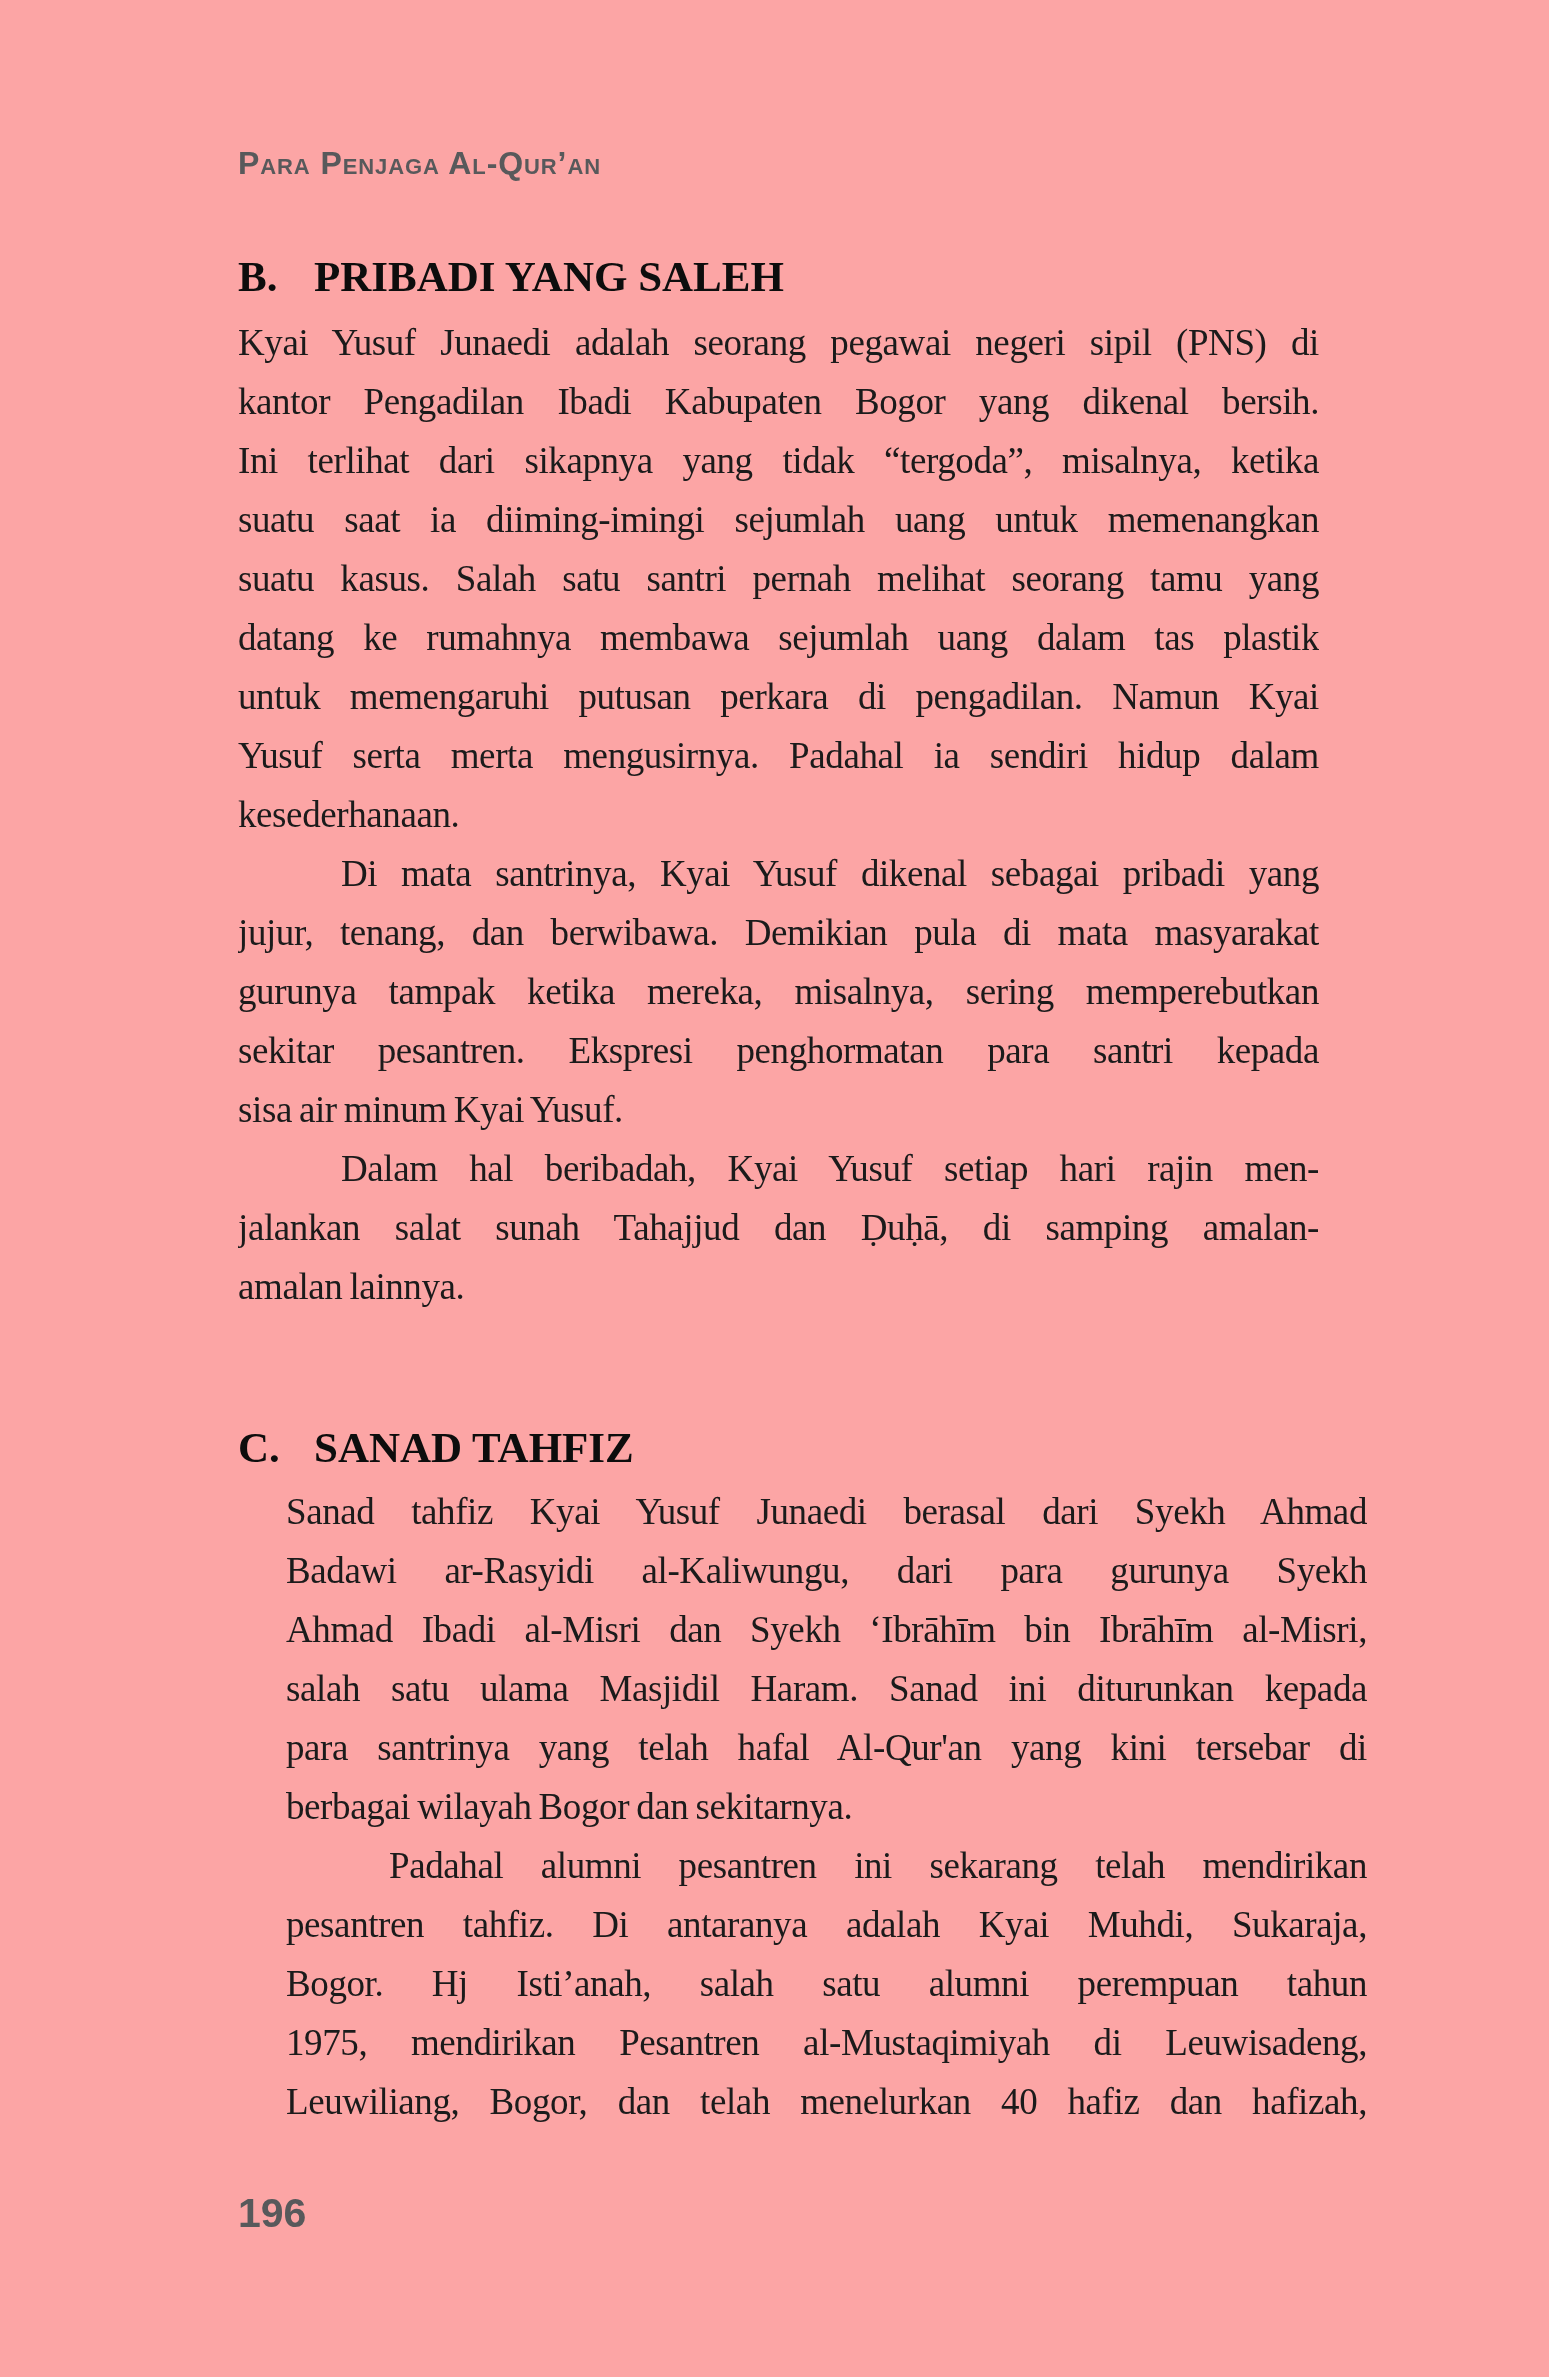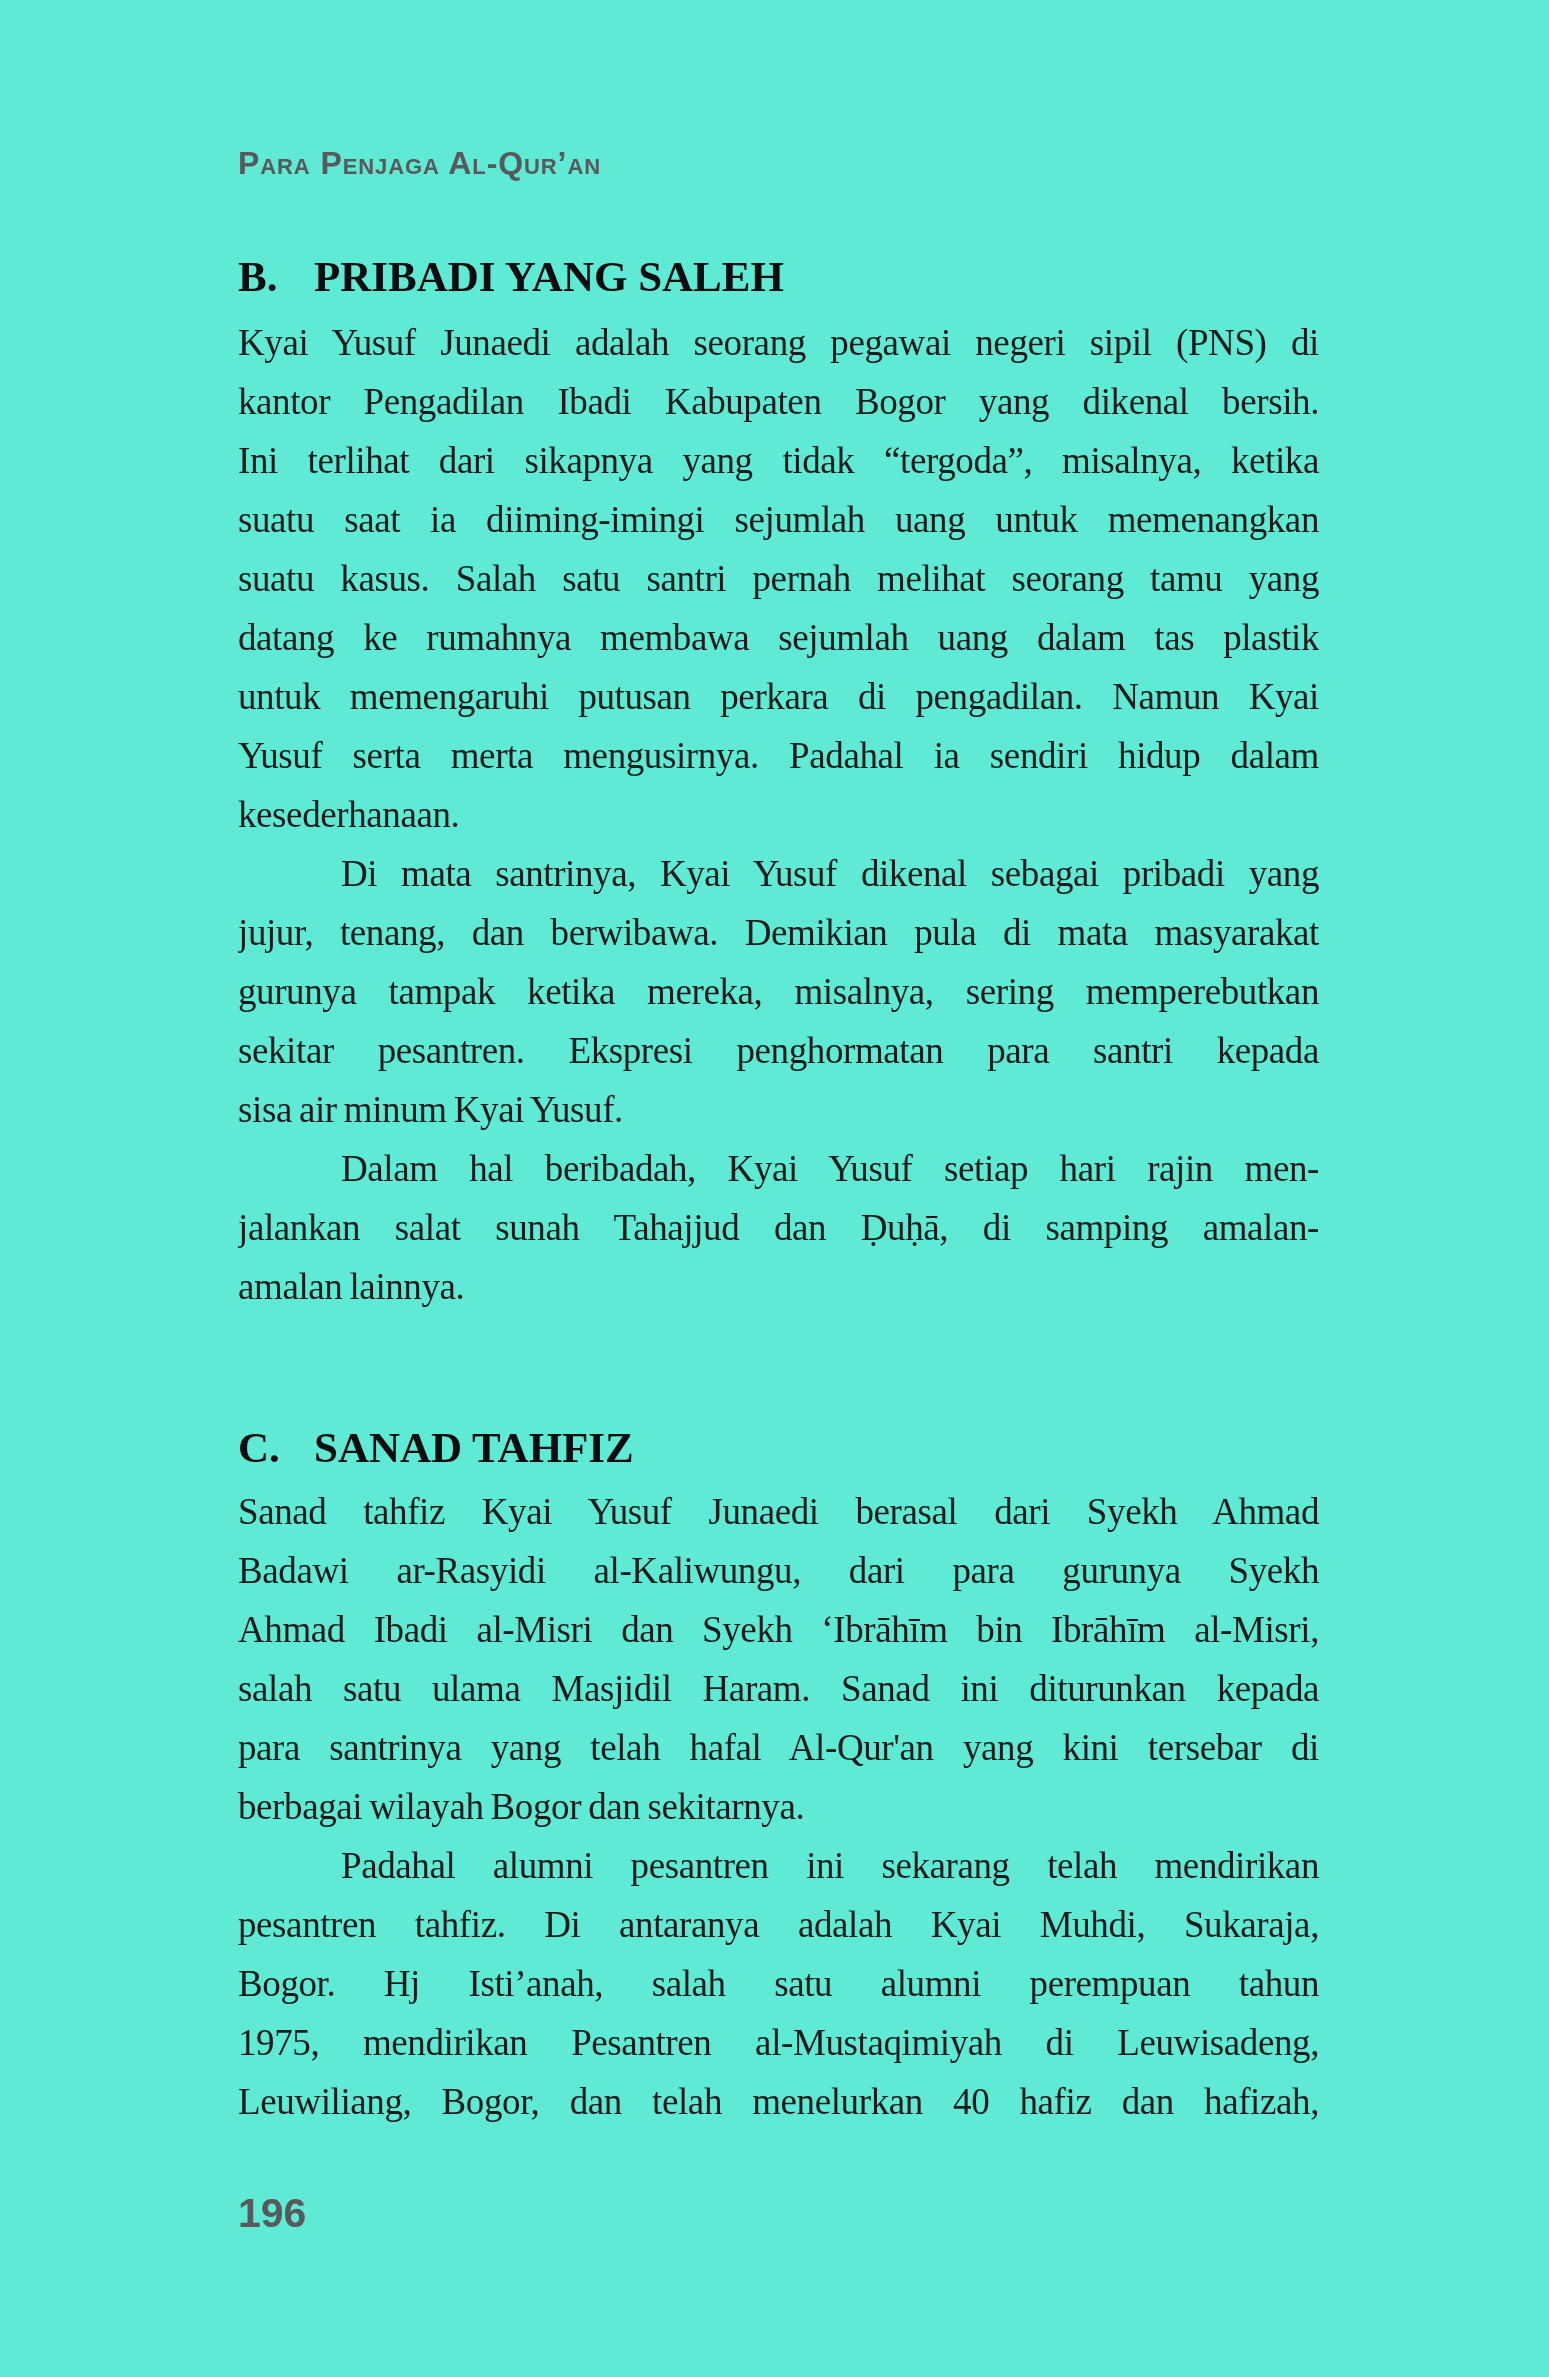--- a/index.html
+++ b/index.html
@@ -4,21 +4,21 @@
 <style>
   html, body {
     margin: 0;
     padding: 0;
     background: #e8e8e8;
   }
   .page {
     position: relative;
     width: 1549px;
     height: 2377px;
-    background: #5eead4;
+    background: #fca5a5;
     font-family: "Liberation Serif", serif;
     overflow: hidden;
   }
   .running-header {
     position: absolute;
     left: 238px;
     top: 146px;
     font-family: "Liberation Sans", sans-serif;
     font-weight: bold;
     font-variant: small-caps;
@@ -48,21 +48,21 @@
     left: 238px;
     width: 1081px;
     font-size: 37px;
     line-height: 59px;
     color: #1b1b1b;
     letter-spacing: -0.4px;
     word-spacing: -1.8px;
     font-family: Liberation Serif, serif;
   }
   #text-b { top: 313px; }
-  #text-c { top: 1482px; }
+  #text-c { top: 1482px; margin-left: 48px; }
   .line {
     height: 59px;
     overflow: hidden;
     text-align: justify;
     text-align-last: justify;
   }
   .line.end { text-align-last: left; }
   .line.indent { text-indent: 103px; }
   .page-number {
     position: absolute;

